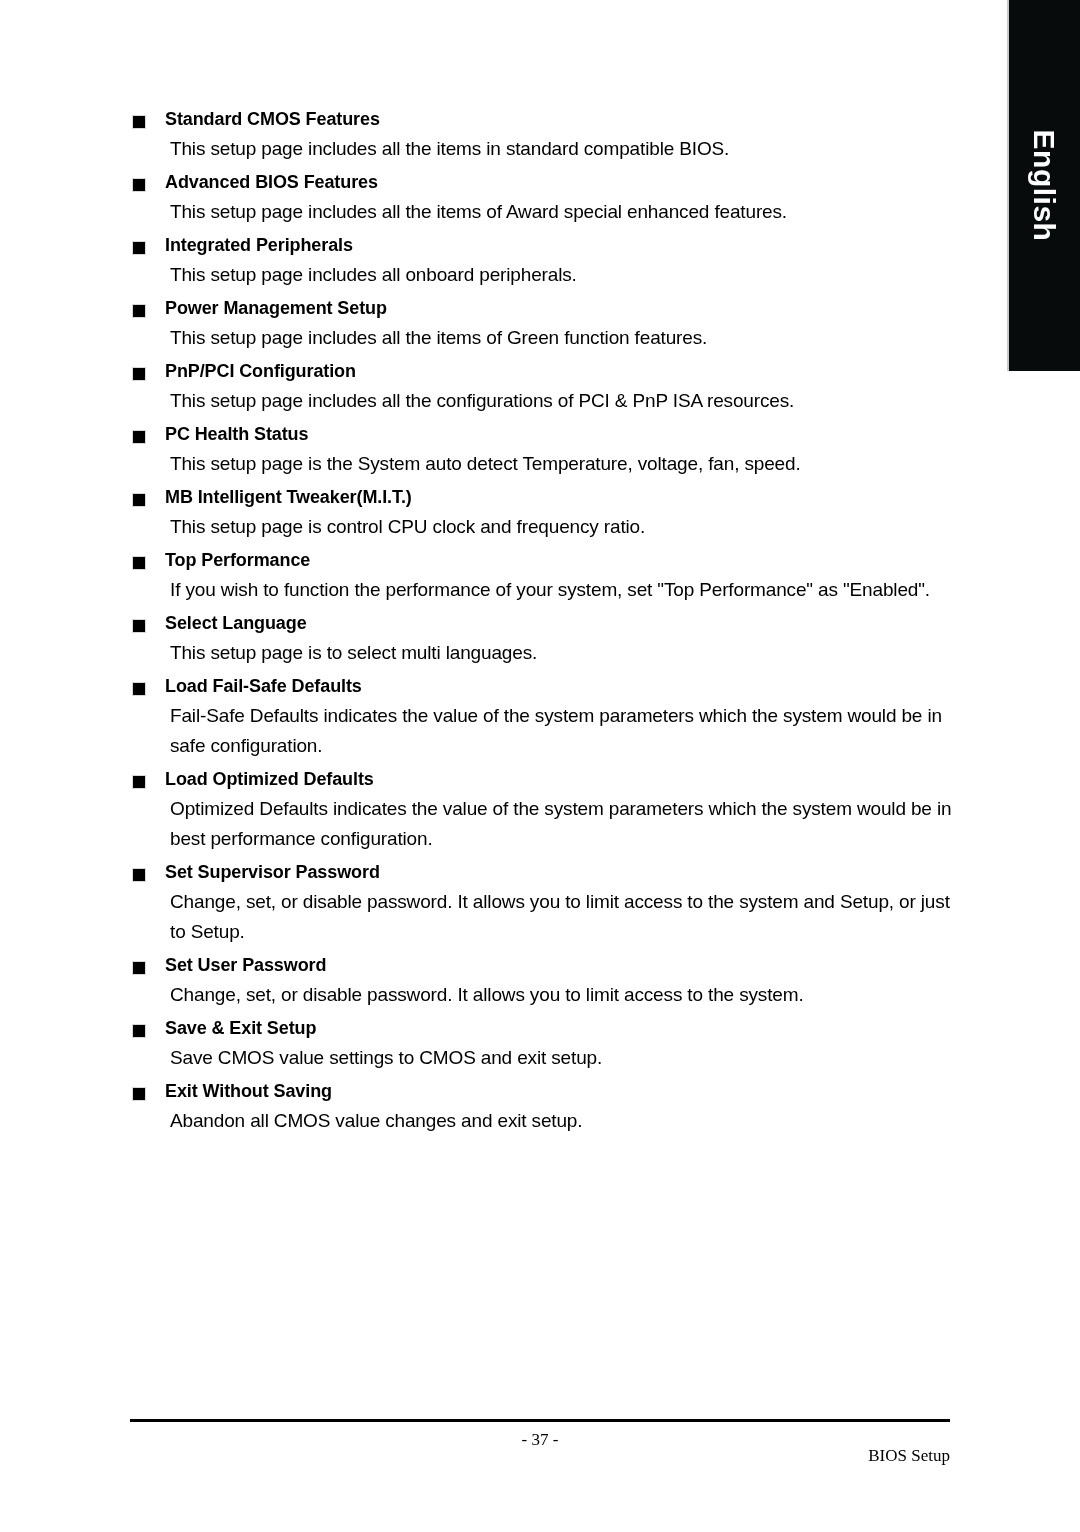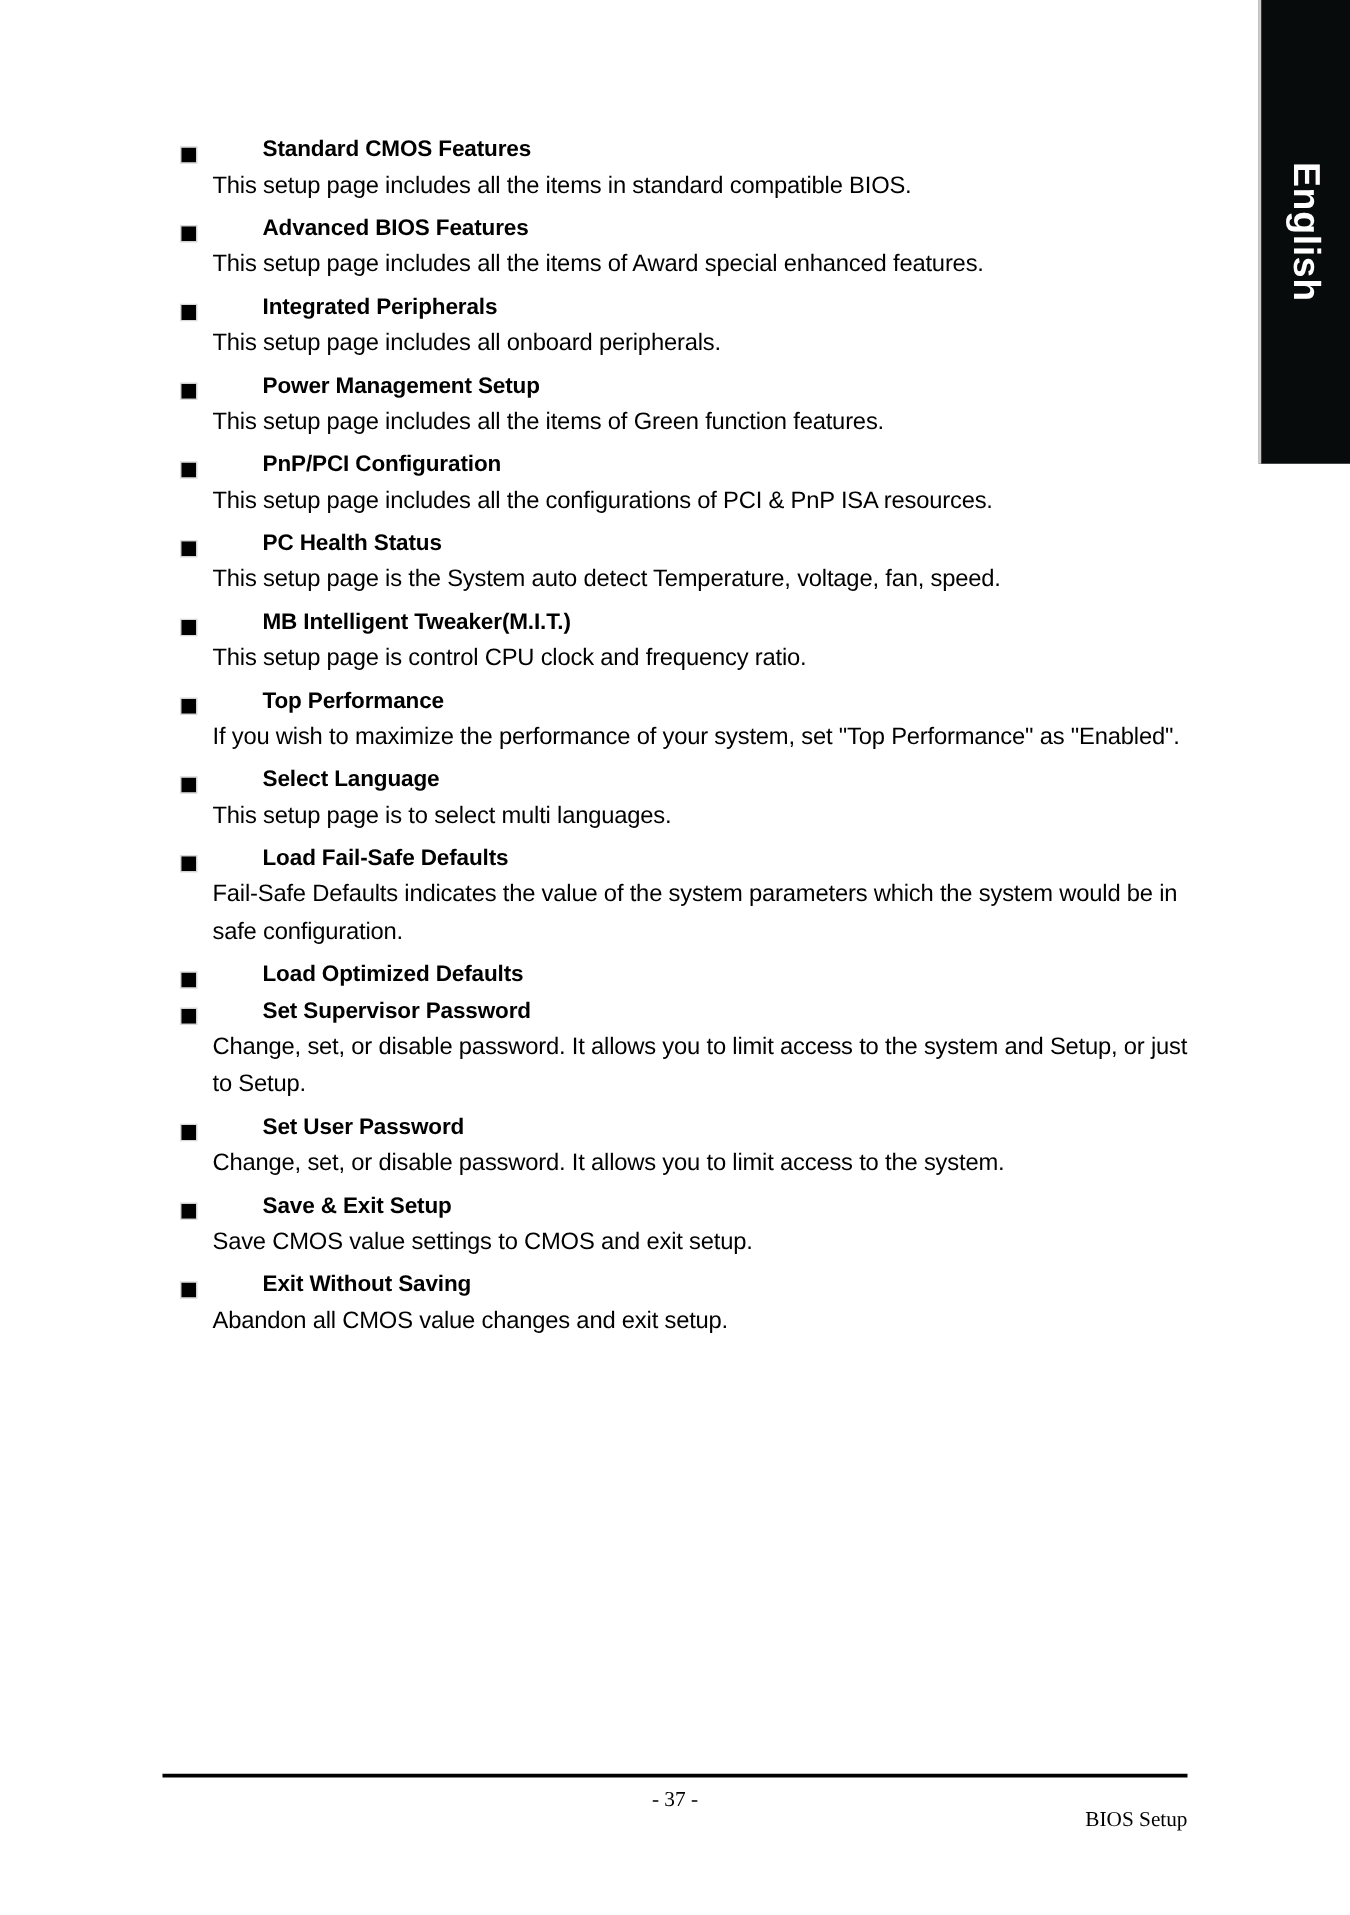--- a/index.html
+++ b/index.html
@@ -54,23 +54,22 @@
     left: 133px;
     width: 820px;
   }
 
   .section {
     margin: 0 0 7px 0;
   }
 
   .heading-row {
     display: flex;
-    align-items: flex-end;
-    margin: 0 0 4px 12px;
-    gap: 33px;
+    align-items: center;
+    margin: 0 0 4px 0;
   }
   .bullet-square {
     flex: 0 0 auto;
     width: 12px;
     height: 12px;
     background: #000000;
     outline: 1px solid #d8d8d8;
     margin-top: 5px;
     margin-right: 20px;
   }
@@ -179,41 +178,42 @@
         <span class="bullet-square"></span>
         <span class="heading-text">MB Intelligent Tweaker(M.I.T.)</span>
       </div>
       <p class="body-text">This setup page is control CPU clock and frequency ratio.</p>
     </div>
     <div class="section">
       <div class="heading-row">
         <span class="bullet-square"></span>
         <span class="heading-text">Top Performance</span>
       </div>
-      <p class="body-text">If you wish to maximize the performance of your system, set "Top Performance" as "Enabled".</p>
+      <p class="body-text">If you wish to function the performance of your system, set "Top Performance" as "Enabled".</p>
     </div>
     <div class="section">
       <div class="heading-row">
         <span class="bullet-square"></span>
         <span class="heading-text">Select Language</span>
       </div>
       <p class="body-text">This setup page is to select multi languages.</p>
     </div>
     <div class="section">
       <div class="heading-row">
         <span class="bullet-square"></span>
         <span class="heading-text">Load Fail-Safe Defaults</span>
       </div>
       <p class="body-text">Fail-Safe Defaults indicates the value of the system parameters which the system would be in safe configuration.</p>
     </div>
     <div class="section">
       <div class="heading-row">
         <span class="bullet-square"></span>
         <span class="heading-text">Load Optimized Defaults</span>
       </div>
+      <p class="body-text">Optimized Defaults indicates the value of the system parameters which the system would be in best performance configuration.</p>
     </div>
     <div class="section">
       <div class="heading-row">
         <span class="bullet-square"></span>
         <span class="heading-text">Set Supervisor Password</span>
       </div>
       <p class="body-text">Change, set, or disable password. It allows you to limit access to the system and Setup, or just to Setup.</p>
     </div>
     <div class="section">
       <div class="heading-row">

